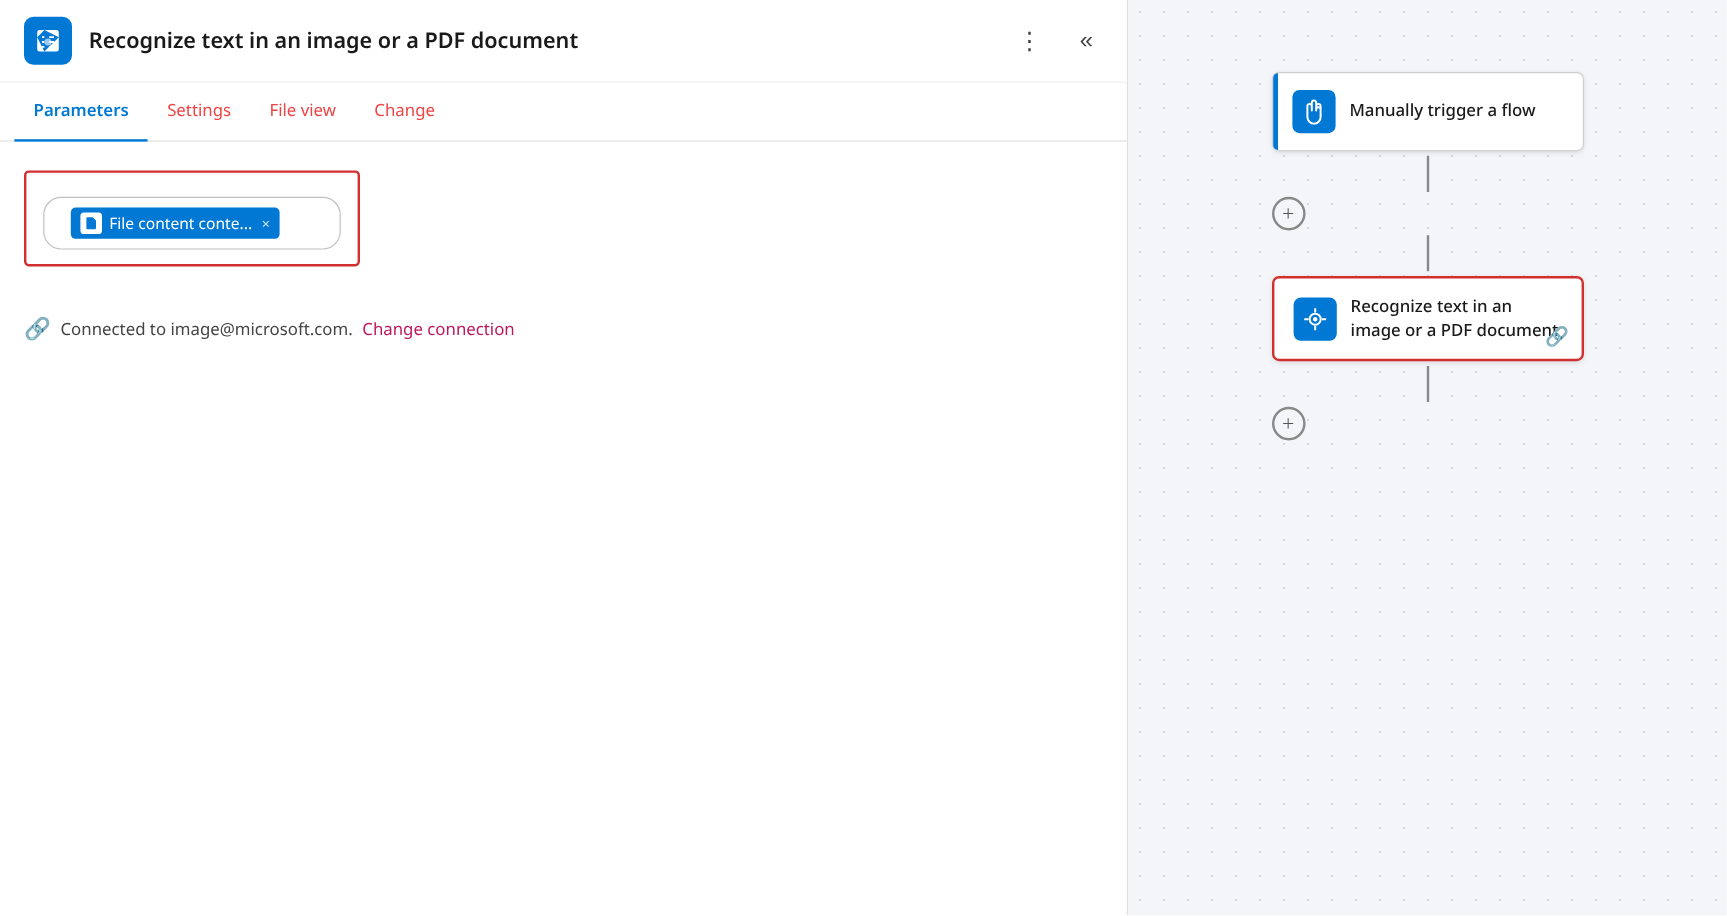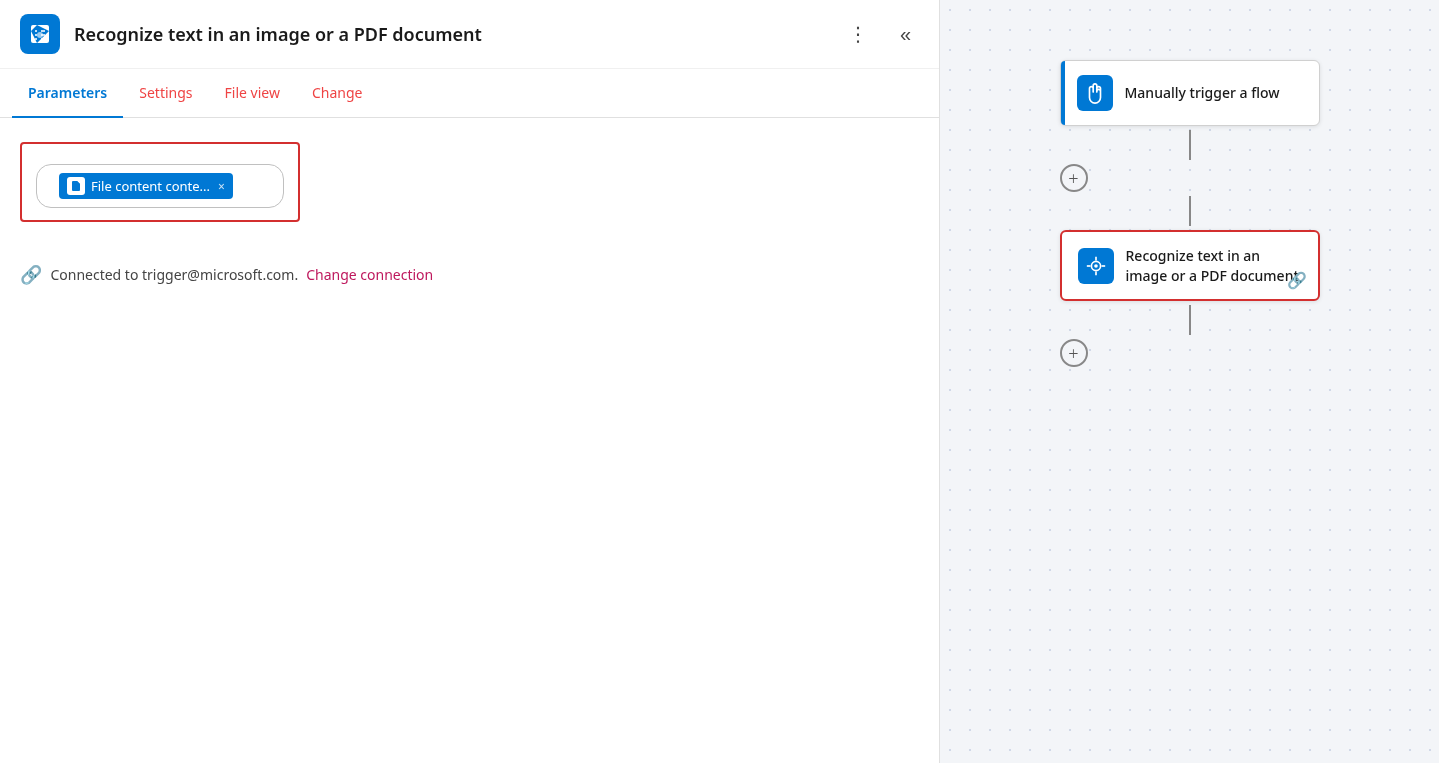--- a/index.html
+++ b/index.html
@@ -348,21 +348,21 @@
           </div>
           <span>File content conte...</span>
           <span class="token-close">×</span>
         </div>
       </div>
     </div>
 
     
     <div class="connection-row">
       <span class="connection-icon">🔗</span>
-      <span>Connected to trigger@microsoft.com.</span>
+      <span>Connected to image@microsoft.com.</span>
       <a class="connection-link">Change connection</a>
     </div>
   </div>
 </div>
 
 <div class="right-panel">
   <div class="flow-canvas">
 
     <div class="flow-node">
       <div class="flow-node-left-bar"></div>

